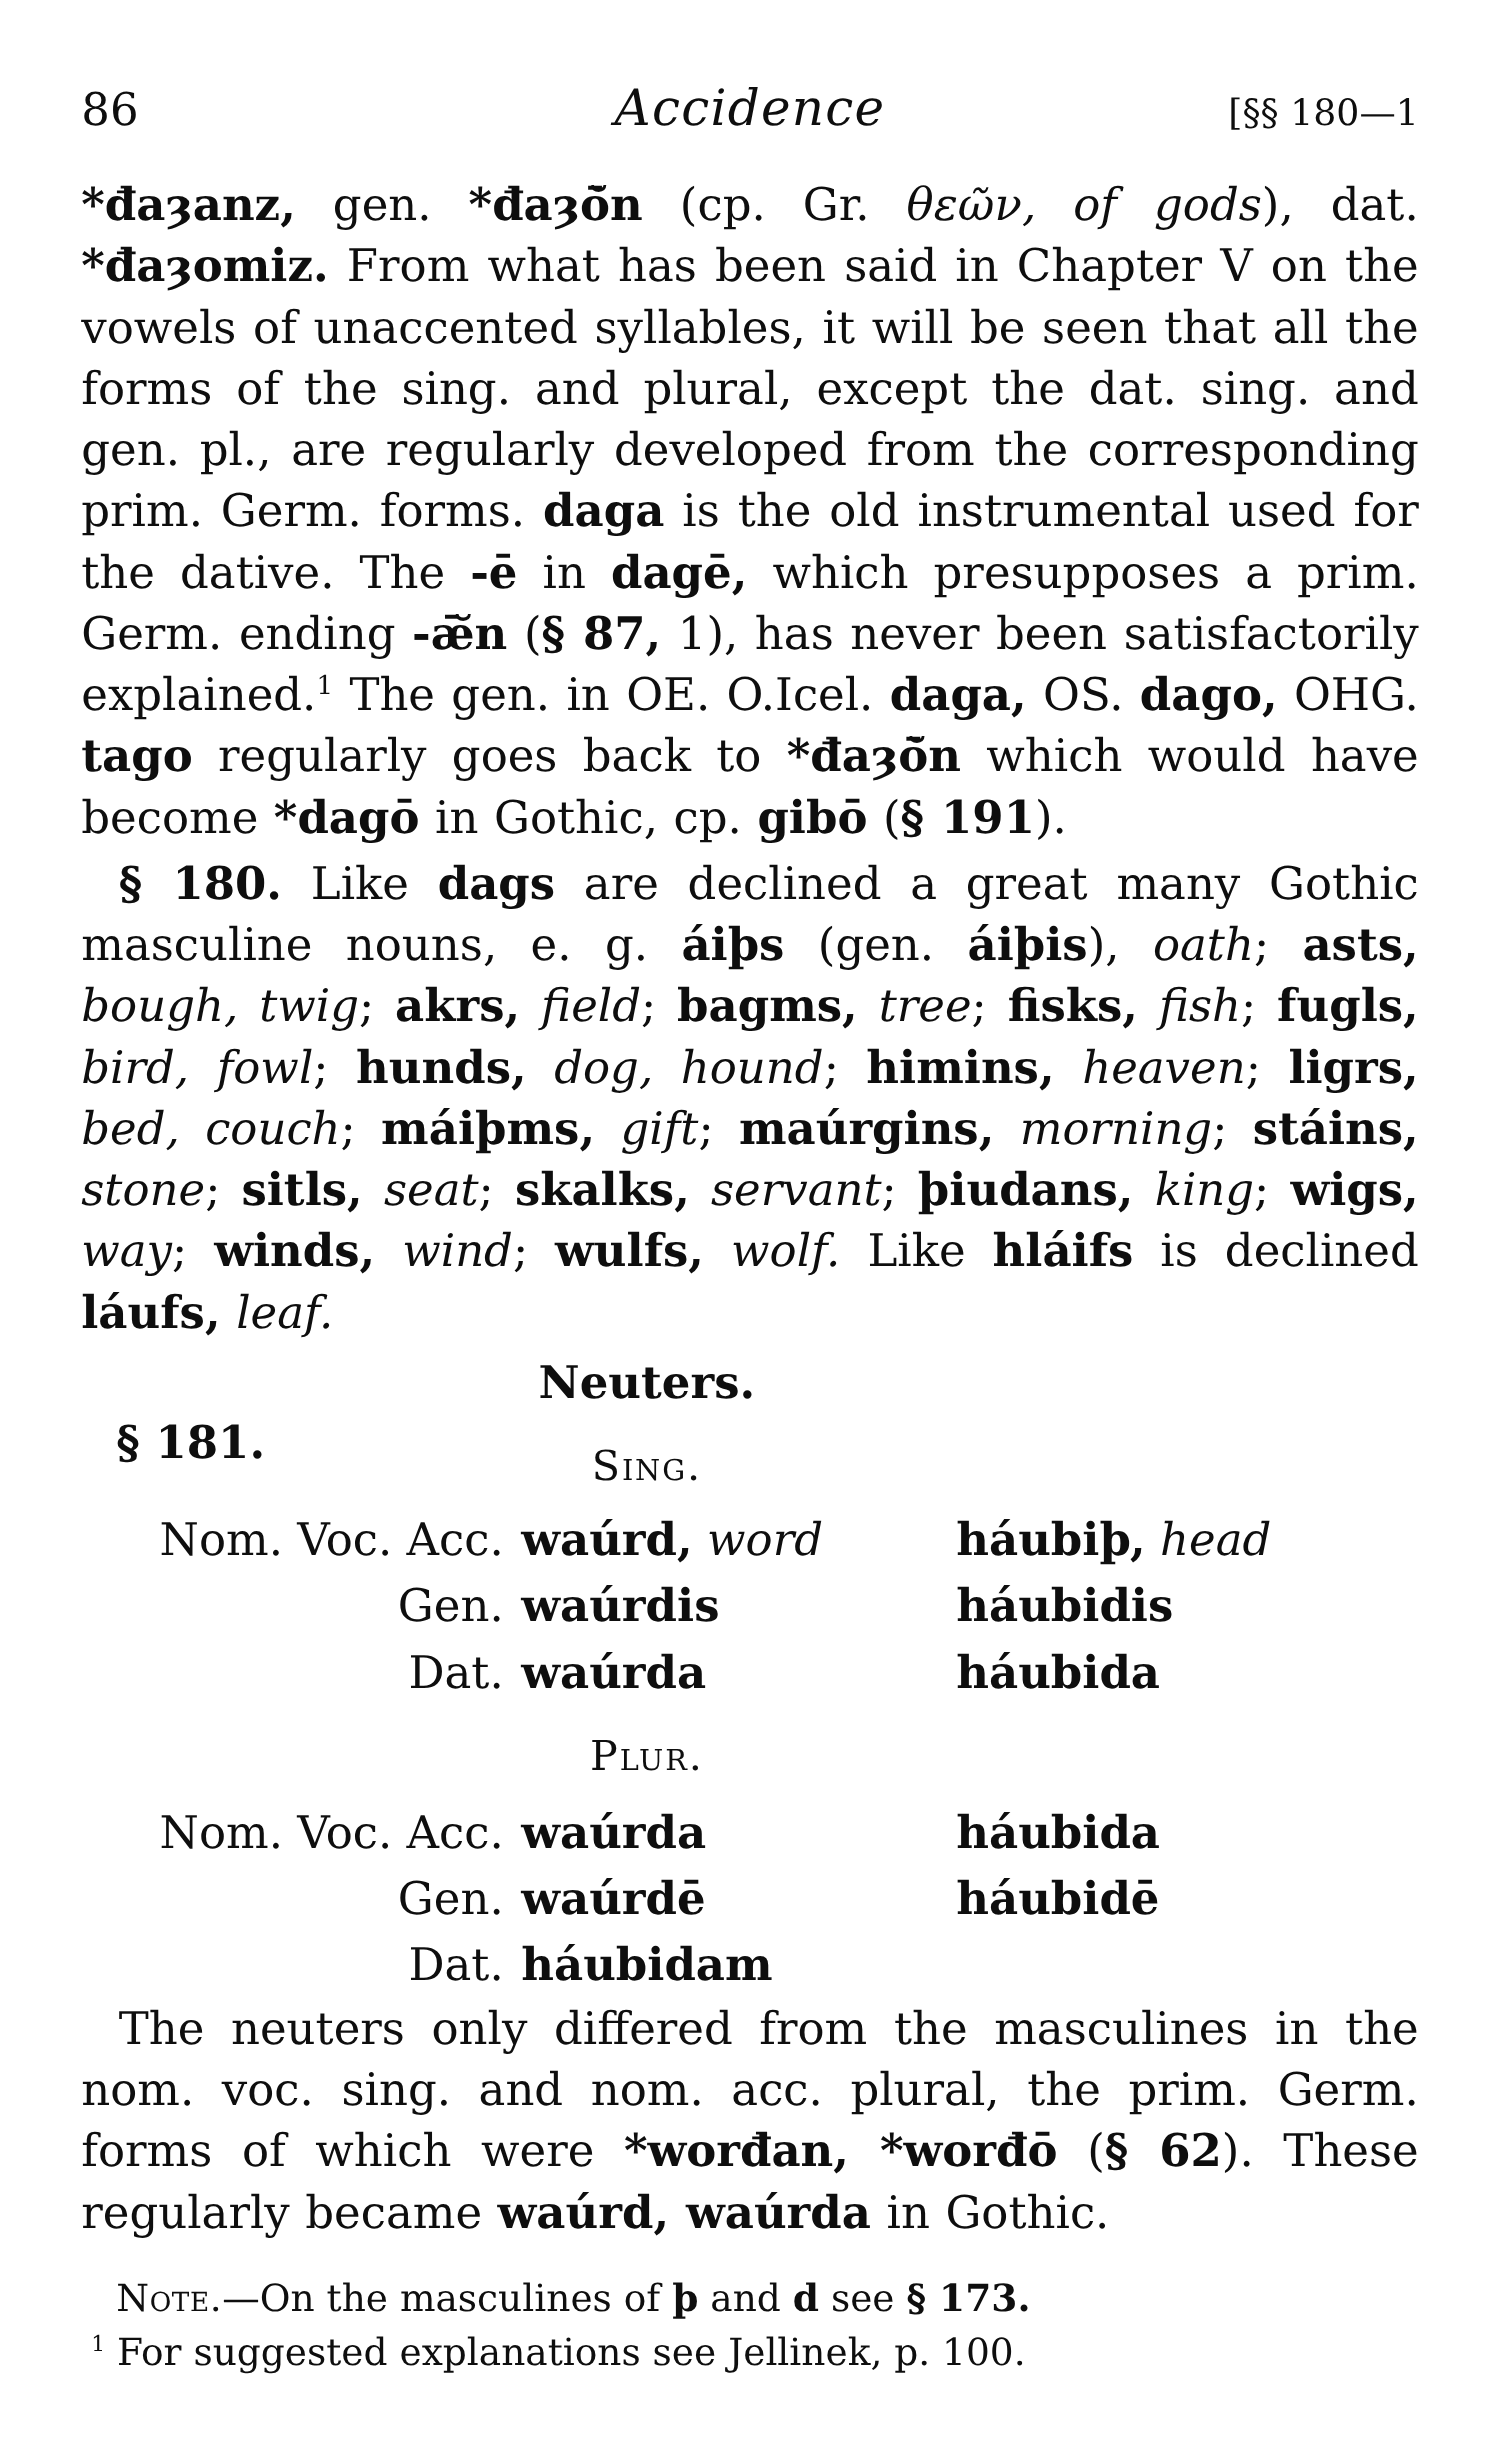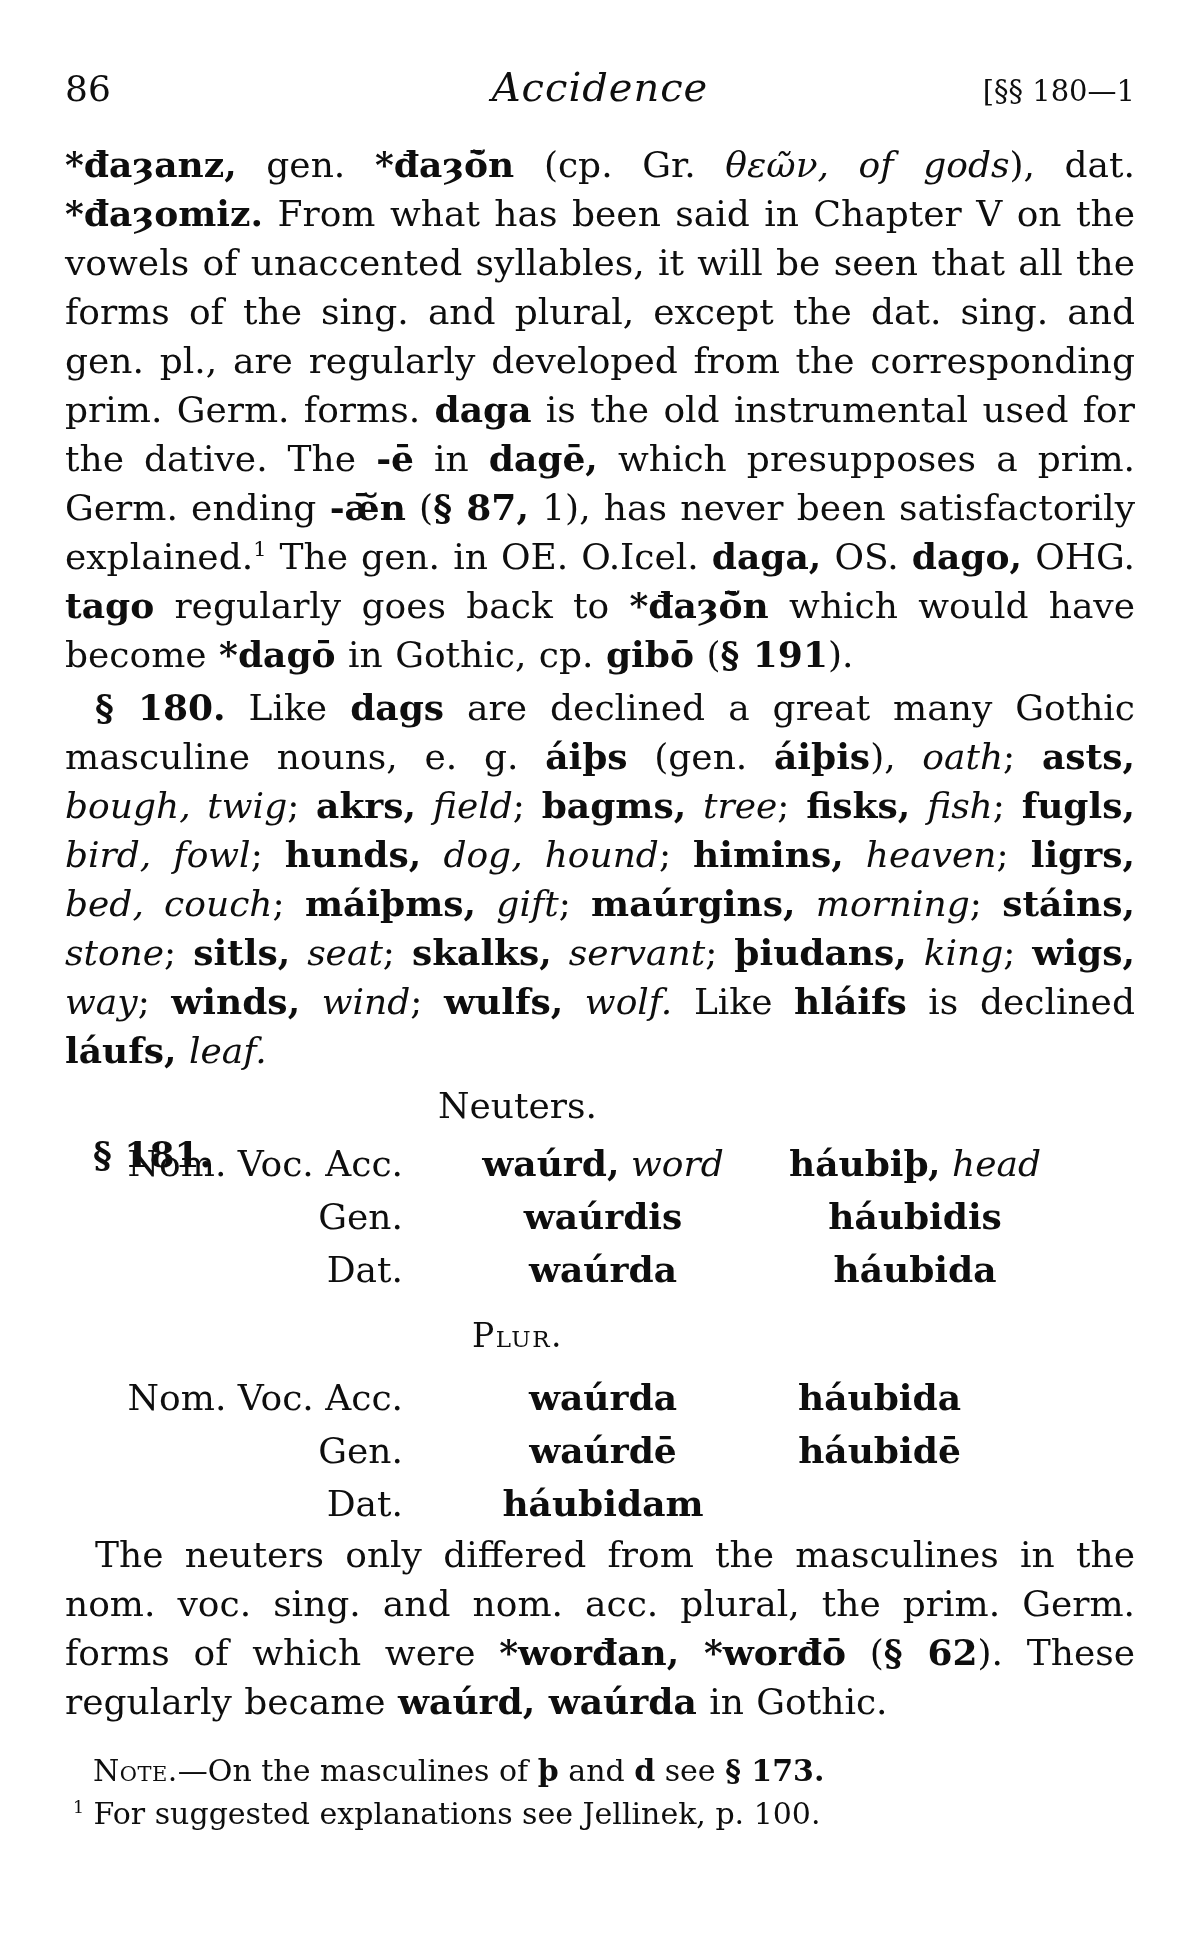--- a/index.html
+++ b/index.html
@@ -37,34 +37,34 @@
 
   .seg.b  { font-weight:700; }
   .seg.i  { font-style:italic; }
   .seg.sc { font-variant:small-caps; letter-spacing:0.5px; }
   sup.seg { font-size:58%; line-height:0; }
 
   
   .decl-block { width:905px; margin-top:10px; }
   .sec-heading { position:relative; height:52px; font-size:36px; }
   .sec-num { position:absolute; left:28px; top:0; font-weight:700;margin-top:48px; }
-  .sec-title { display:block; text-align:center; font-weight:400; }
+  .sec-title { display:block; text-align:center; font-weight:700; }
   .num-heading {
     text-align:center; font-size:33px;
     font-variant:small-caps; letter-spacing:1.5px;
   }
   .num-heading.sing { margin-top:16px; margin-bottom:14px; }
   .num-heading.plur { margin-top:20px; margin-bottom:16px; }
   .decl-table {
     display:grid;
     grid-template-columns:352px 348px 1fr;
     font-size:36px; line-height:53px;
   }
   .decl-table .case-label { text-align:right; padding-right:14px; white-space:nowrap; }
-  .decl-table .word-cell  { text-align:center; white-space:nowrap;margin-left:24px; }
+  .decl-table .word-cell  { text-align:left; white-space:nowrap; }
 
   
   .note {
     margin:24px 0 0 0;
     font-size:30px; line-height:41px;
     text-indent:28px; text-align:left;
   }
   .footnote {
     margin:2px 0 0 0;
     font-size:30px; line-height:41px;
@@ -88,20 +88,21 @@
 
     <p class="para indent"><span class="seg b">§ 180.</span><span class="seg r"> Like </span><span class="seg b">dags</span><span class="seg r"> are declined a great many Gothic masculine nouns, e. g. </span><span class="seg b">áiþs</span><span class="seg r"> (gen. </span><span class="seg b">áiþis</span><span class="seg r">), </span><span class="seg i">oath</span><span class="seg r">; </span><span class="seg b">asts,</span><span class="seg r"> </span><span class="seg i">bough, twig</span><span class="seg r">; </span><span class="seg b">akrs,</span><span class="seg r"> </span><span class="seg i">field</span><span class="seg r">; </span><span class="seg b">bagms,</span><span class="seg r"> </span><span class="seg i">tree</span><span class="seg r">; </span><span class="seg b">fisks,</span><span class="seg r"> </span><span class="seg i">fish</span><span class="seg r">; </span><span class="seg b">fugls,</span><span class="seg r"> </span><span class="seg i">bird, fowl</span><span class="seg r">; </span><span class="seg b">hunds,</span><span class="seg r"> </span><span class="seg i">dog, hound</span><span class="seg r">; </span><span class="seg b">himins,</span><span class="seg r"> </span><span class="seg i">heaven</span><span class="seg r">; </span><span class="seg b">ligrs,</span><span class="seg r"> </span><span class="seg i">bed, couch</span><span class="seg r">; </span><span class="seg b">máiþms,</span><span class="seg r"> </span><span class="seg i">gift</span><span class="seg r">; </span><span class="seg b">maúrgins,</span><span class="seg r"> </span><span class="seg i">morning</span><span class="seg r">; </span><span class="seg b">stáins,</span><span class="seg r"> </span><span class="seg i">stone</span><span class="seg r">; </span><span class="seg b">sitls,</span><span class="seg r"> </span><span class="seg i">seat</span><span class="seg r">; </span><span class="seg b">skalks,</span><span class="seg r"> </span><span class="seg i">servant</span><span class="seg r">; </span><span class="seg b">þiudans,</span><span class="seg r"> </span><span class="seg i">king</span><span class="seg r">; </span><span class="seg b">wigs,</span><span class="seg r"> </span><span class="seg i">way</span><span class="seg r">; </span><span class="seg b">winds,</span><span class="seg r"> </span><span class="seg i">wind</span><span class="seg r">; </span><span class="seg b">wulfs,</span><span class="seg r"> </span><span class="seg i">wolf.</span><span class="seg r"> Like </span><span class="seg b">hláifs</span><span class="seg r"> is declined </span><span class="seg b">láufs,</span><span class="seg r"> </span><span class="seg i">leaf.</span></p>
 
     <div class="decl-block">
 
       <div class="sec-heading">
         <span class="sec-num">§ 181.</span>
         <span class="sec-title">Neuters.</span>
       </div>
 
+      <div class="num-heading sing">Sing.</div>
 
       <div class="decl-table">
           <div class="case-label">Nom. Voc. Acc.</div>
           <div class="word-cell left"><span class="seg b">waúrd,</span><span class="seg r"> </span><span class="seg i">word</span></div>
           <div class="word-cell right"><span class="seg b">háubiþ,</span><span class="seg r"> </span><span class="seg i">head</span></div>
           <div class="case-label">Gen.</div>
           <div class="word-cell left"><span class="seg b">waúrdis</span></div>
           <div class="word-cell right"><span class="seg b">háubidis</span></div>
           <div class="case-label">Dat.</div>
           <div class="word-cell left"><span class="seg b">waúrda</span></div>

